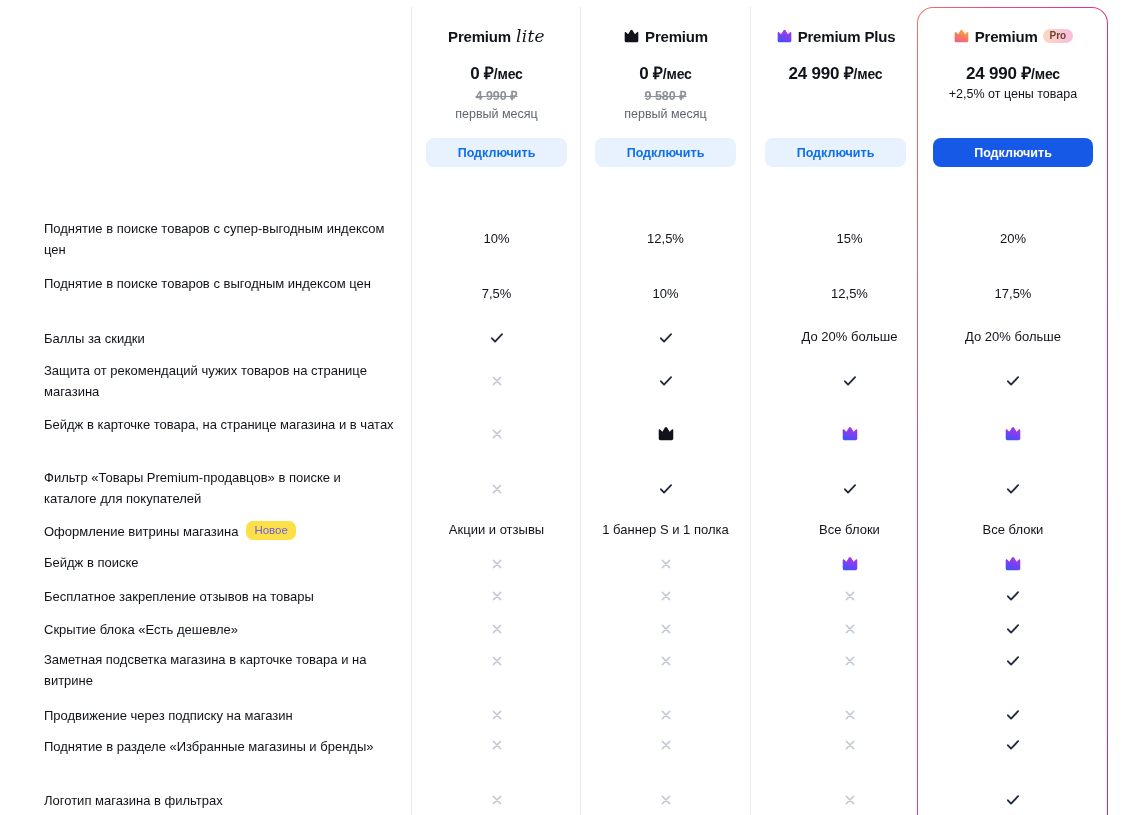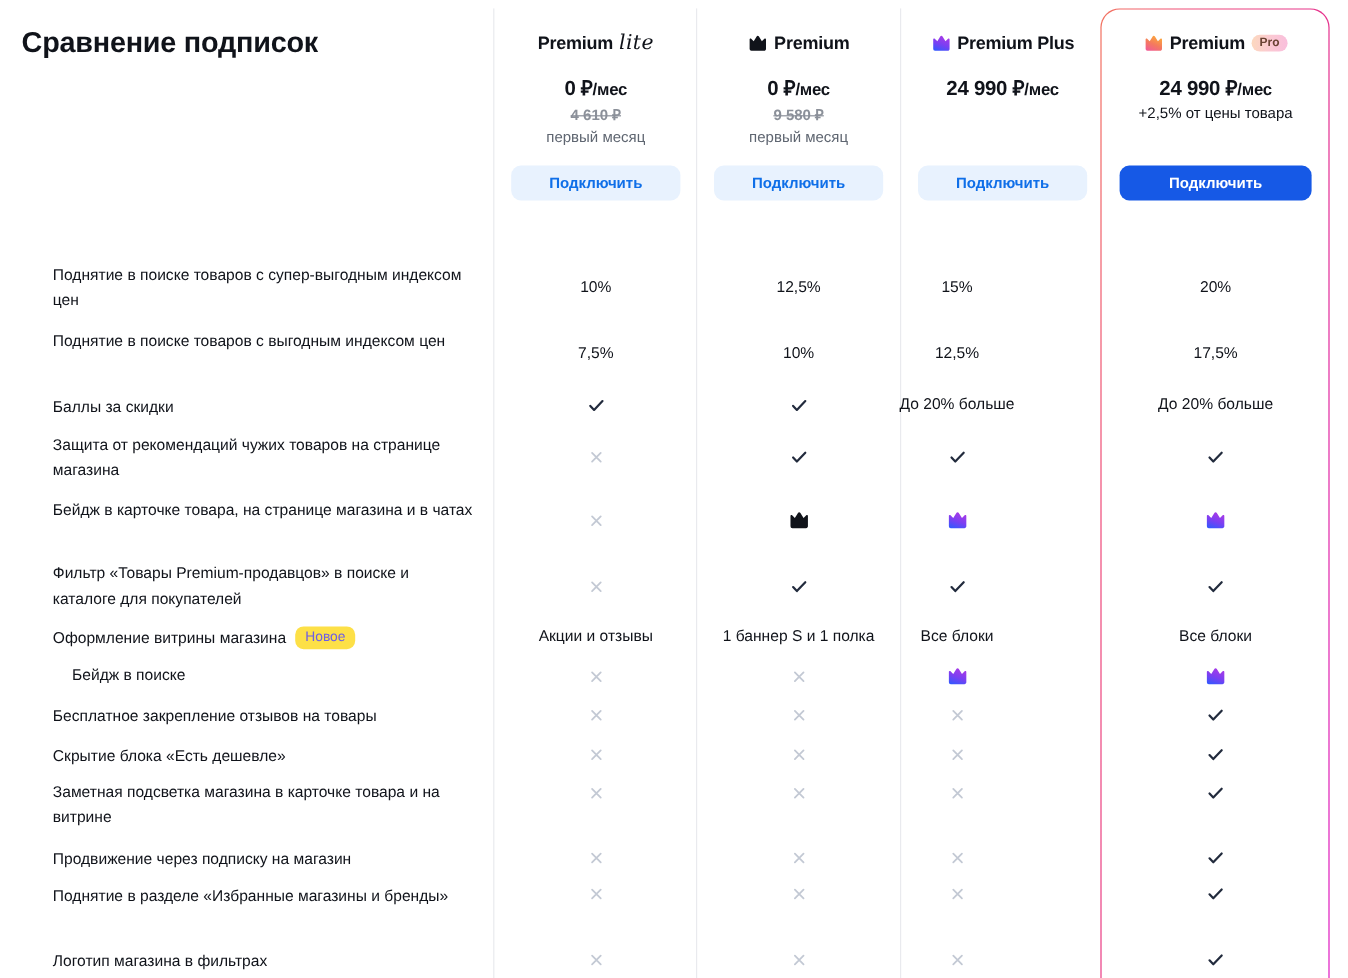--- a/index.html
+++ b/index.html
@@ -204,53 +204,52 @@
     position: absolute;
     width: 169px;
     text-align: center;
     font-size: 13px;
     line-height: 18px;
     color: #10131a;
     z-index: 4;
   }
   .cell.c0 { left: 412px; }
   .cell.c1 { left: 581px; }
-  .cell.c2 { left: 713px; text-align: center; }
+  .cell.c2 { left: 765px; text-align: center; }
   .cell.c3 { left: 918px; width: 190px; }
 
   .cell svg { display: inline-block; vertical-align: middle; }
   .ico-check { width: 14px; height: 14px; }
   .ico-cross { width: 12px; height: 12px; }
   .ico-crown-cell { width: 18px; height: 16px; }
 </style>
 </head>
 <body>
 
 <div id="page">
 
   <div class="pro-card">
     <div class="pro-card-inner"></div>
   </div>
 
   <div class="divider d1"></div>
   <div class="divider d2"></div>
   <div class="divider d3"></div>
 
-  <div class="page-title">Сравнение подписок</div>
 
 
   <div class="plan p0">
     <div class="plan-name">
       <span class="word">Premium</span>
       <span class="lite">lite</span>
     </div>
     <div class="plan-price">
       <span>0 ₽</span><span class="unit">/мес</span>
     </div>
-    <div class="plan-old">4 610 ₽</div>
+    <div class="plan-old">4 990 ₽</div>
     <div class="plan-note">первый месяц</div>
     <button class="plan-btn">Подключить</button>
   </div>
 
   <div class="plan p1">
     <div class="plan-name">
       <svg class="crown" viewBox="0 0 24 22">
         <path d="M2 5.5c0-1 1.2-1.5 1.9-.8L7 7.8 10.6 2c.6-1 2.1-1 2.8 0L17 7.8l3.1-3.1c.7-.7 1.9-.2 1.9.8v11.8c0 1.2-1 2.2-2.2 2.2H4.2A2.2 2.2 0 0 1 2 17.3V5.5z" fill="#10131a"></path>
       </svg>
       <span class="word">Premium</span>
@@ -382,21 +381,21 @@
           <path d="M2.2 8.3l3.6 3.8 8-8.4" fill="none" stroke="#222B3D" stroke-width="2.1" stroke-linecap="round" stroke-linejoin="round"></path>
         </svg></div>
       <div class="cell c3" style="top: 479px;"><svg class="ico-check" viewBox="0 0 16 16">
           <path d="M2.2 8.3l3.6 3.8 8-8.4" fill="none" stroke="#222B3D" stroke-width="2.1" stroke-linecap="round" stroke-linejoin="round"></path>
         </svg></div>
       <div class="row-label" style="top: 521px;"><span>Оформление витрины магазина</span><span class="new-badge">Новое</span></div>
       <div class="cell c0" style="top: 521px;"><span>Акции и отзывы</span></div>
       <div class="cell c1" style="top: 521px;"><span>1 баннер S и 1 полка</span></div>
       <div class="cell c2" style="top: 521px;"><span>Все блоки</span></div>
       <div class="cell c3" style="top: 521px;"><span>Все блоки</span></div>
-      <div class="row-label" style="top: 552px; margin-left: 16px;"><span>Бейдж в поиске</span></div>
+      <div class="row-label" style="top: 552px;"><span>Бейдж в поиске</span></div>
       <div class="cell c0" style="top: 554px;"><svg class="ico-cross" viewBox="0 0 16 16">
           <path d="M3.2 3.2l9.6 9.6M12.8 3.2l-9.6 9.6" fill="none" stroke="#C3C9D4" stroke-width="2" stroke-linecap="round"></path>
         </svg></div>
       <div class="cell c1" style="top: 554px;"><svg class="ico-cross" viewBox="0 0 16 16">
           <path d="M3.2 3.2l9.6 9.6M12.8 3.2l-9.6 9.6" fill="none" stroke="#C3C9D4" stroke-width="2" stroke-linecap="round"></path>
         </svg></div>
       <div class="cell c2" style="top: 554px;"><svg class="ico-crown-cell" viewBox="0 0 24 22">
           <defs>
             <linearGradient id="cgpurple72" x1="0" y1="1" x2="0.4" y2="0">
               <stop offset="0%" stop-color="#2B5BFF"></stop>

